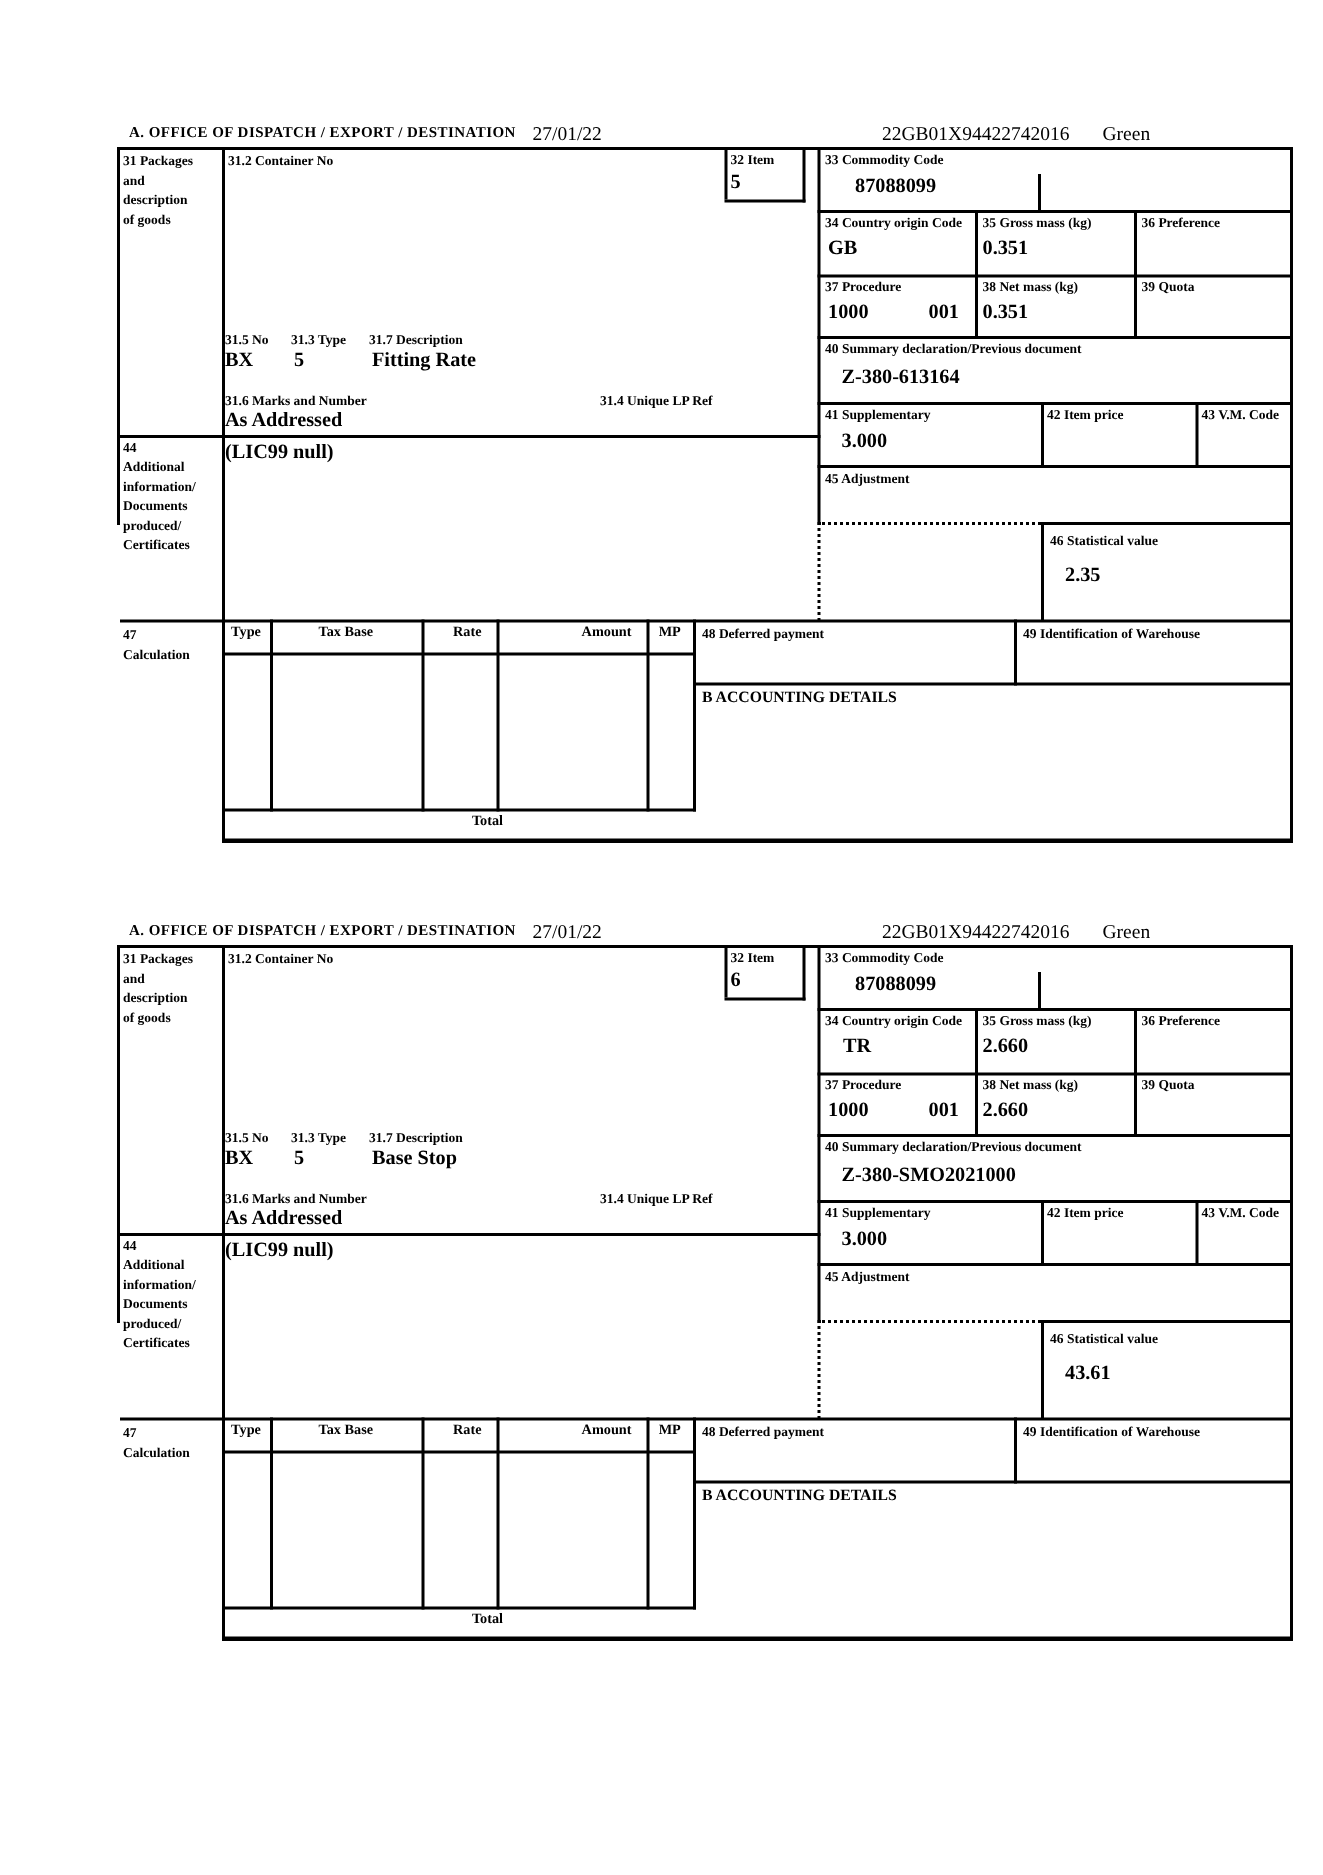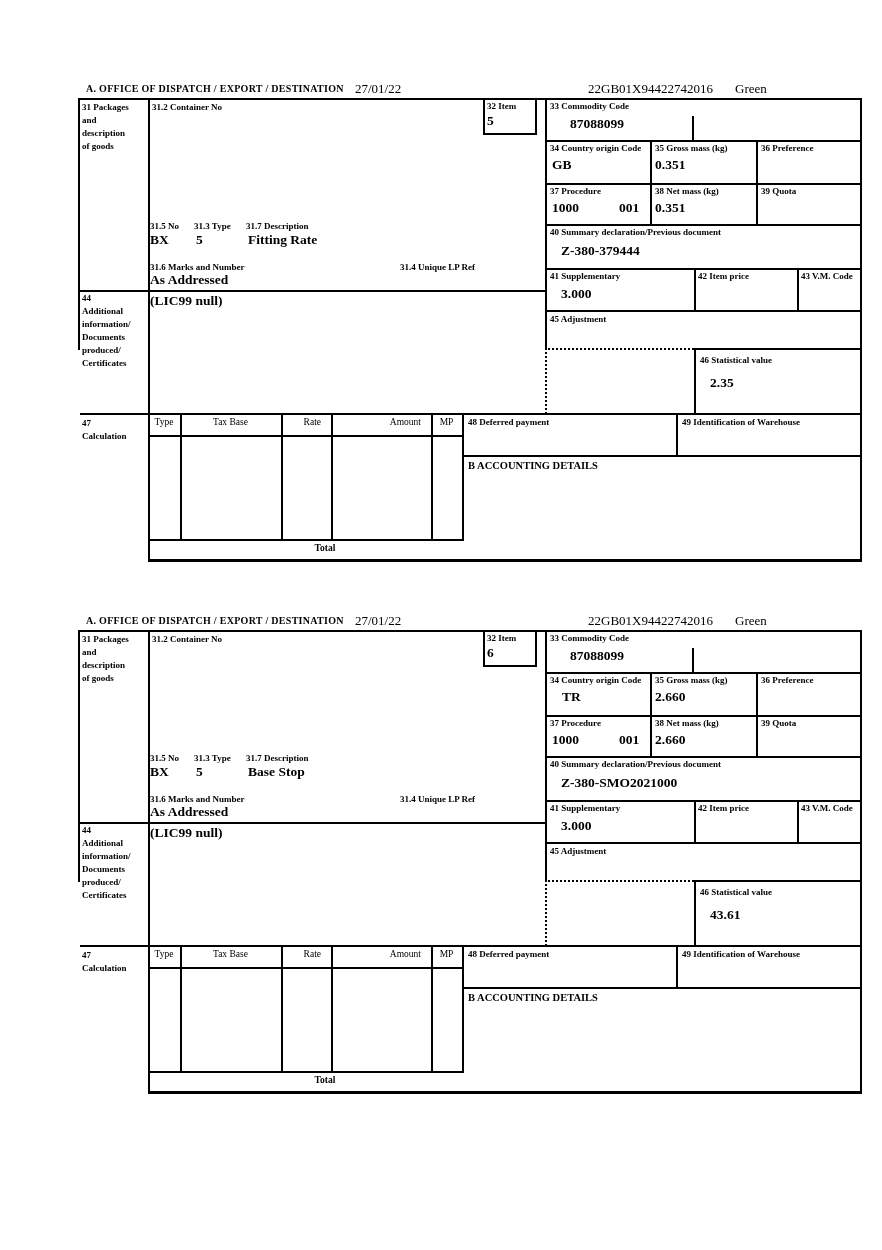--- a/index.html
+++ b/index.html
@@ -13,21 +13,21 @@
   .h  { position:absolute; height:2px; background:#000; }
   .v  { position:absolute; width:2px;  background:#000; }
   .hd { position:absolute; height:0; border-top:2px dotted #000; }
   .vd { position:absolute; width:0;  border-left:2px dotted #000; }
   
   .hdr-label { position:absolute; font-size:10px; font-weight:bold; letter-spacing:.3px; white-space:nowrap; }
   .hdr-val   { position:absolute; font-size:13px; font-weight:normal; white-space:nowrap; }
   .lbl  { position:absolute; font-size:9px; font-weight:bold; line-height:11px; white-space:nowrap; }
   .side { position:absolute; font-size:9px; font-weight:bold; line-height:13px; white-space:pre-line; width:64px; }
   .val  { position:absolute; font-size:13.5px; font-weight:bold; white-space:nowrap; }
-  .colh { position:absolute; font-size:9.5px; font-weight:normal; top:337px; }
+  .colh { position:absolute; font-size:9.5px; font-weight:bold; top:337px; }
   .acct { position:absolute; font-size:10.5px; font-weight:bold; white-space:nowrap; }
   .tot  { position:absolute; font-size:9.5px; font-weight:bold; text-align:center; }
 </style>
 </head>
 <body>
 
 <div id="page">
 
   <div class="block" style="top: 80px;">
 
@@ -121,21 +121,21 @@
     <div class="val" style="left:492px;top:36px">87088099</div>
     <div class="val" style="left:474px;top:77px">GB</div>
     <div class="val" style="left:577px;top:77px">0.351</div>
     <div class="val" style="left:474px;top:120px">1000</div>
     <div class="val" style="left:541px;top:120px">001</div>
     <div class="val" style="left:577px;top:120px">0.351</div>
     <div class="val" style="left:72px;top:152px">BX</div>
     <div class="val" style="left:118px;top:152px">5</div>
     <div class="val" style="left:170px;top:152px">Fitting Rate</div>
     <div class="val" style="left:72px;top:192px">As Addressed</div>
-    <div class="val" style="left:483px;top:163px">Z-380-379444</div>
+    <div class="val" style="left:483px;top:163px">Z-380-613164</div>
     <div class="val" style="left:483px;top:206px">3.000</div>
     <div class="val" style="left:72px;top:213px">(LIC99 null)</div>
     <div class="val" style="left:632px;top:295px">2.35</div>
   </div>
 
   <div class="block" style="top: 612px;">
 
     <div class="hdr-label" style="left:8px;top:3px">A.  OFFICE OF DISPATCH / EXPORT / DESTINATION</div>
     <div class="hdr-val" style="left:277px;top:1px">27/01/22</div>
     <div class="hdr-val" style="left:510px;top:1px">22GB01X94422742016</div>

